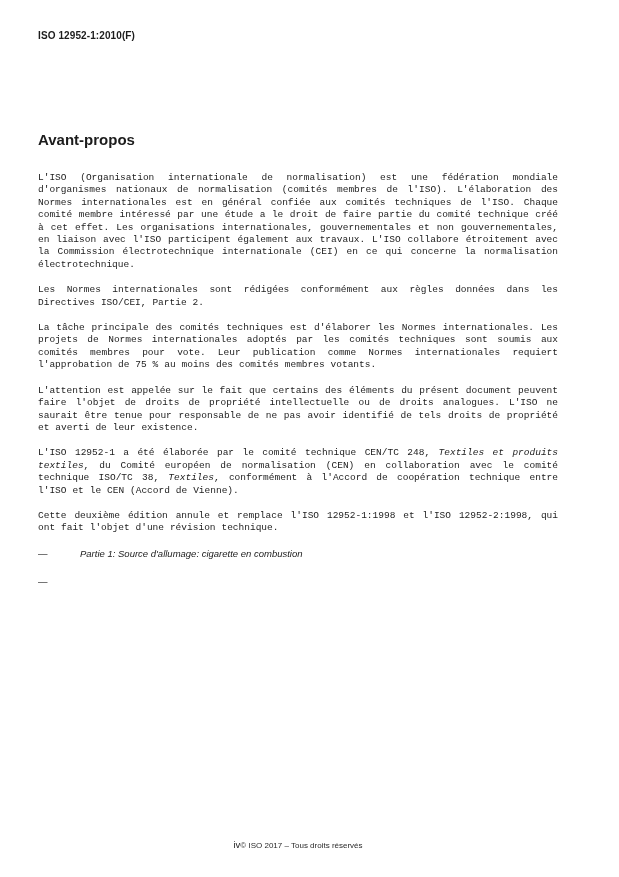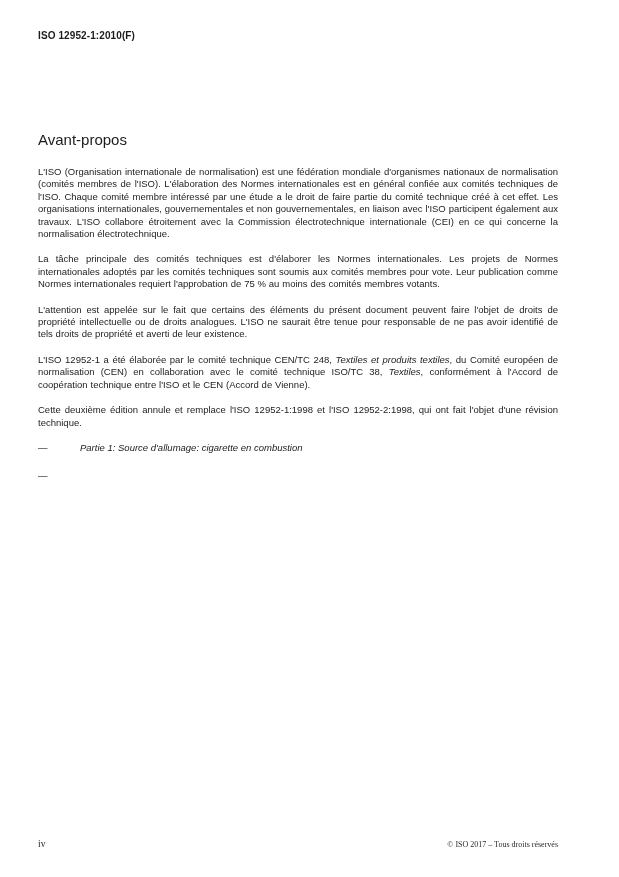--- a/index.html
+++ b/index.html
@@ -25,71 +25,72 @@
     width: 520px;
   }
   .running-header {
     margin-top: 30px;
     font-size: 10px;
     font-weight: bold;
     letter-spacing: 0.1px;
   }
   h1.section-title {
     margin-top: 90px;
-    margin-bottom: 17px;
+    margin-bottom: 23px;
     font-size: 15px;
-    font-weight: normal;
+    font-weight: bold;
     line-height: 18px;
   }
   p.body-para {
     font-size: 9.5px;
     line-height: 12.4px;
     text-align: justify;
     margin-bottom: 13px;
     word-spacing: 0.2px;
+    font-family: Liberation Mono, monospace;
   }
   p.body-para em, .list-text em { font-style: italic; }
   .dash-list { margin-top: 3px; }
   .list-item {
     display: flex;
     font-size: 9.5px;
     line-height: 12.4px;
     margin-bottom: 16px;
   }
   .list-item .marker {
     width: 22px;
     flex: 0 0 22px;
   }
   .list-item .list-text { font-style: italic; margin-left: 20px; }
   .page-footer {
     position: absolute;
     left: 38px;
     top: 839px;
     width: 520px;
     display: flex;
-    justify-content: space-between;
+    justify-content: center;
     align-items: baseline;
-    font-family: Liberation Serif, serif;
   }
   .page-number { font-size: 9.5px; }
   .copyright { font-size: 8px; color: #2a2a2a; }
 </style>
 </head>
 <body>
 
 <div class="page">
   <div class="content">
 
     <div class="running-header">
       <span>ISO 12952-1:2010(F)</span>
     </div>
 
     <h1 class="section-title">Avant-propos</h1>
 
     <p class="body-para"><span>L'ISO (Organisation internationale de normalisation) est une fédération mondiale d'organismes nationaux de normalisation (comités membres de l'ISO). L'élaboration des Normes internationales est en général confiée aux comités techniques de l'ISO. Chaque comité membre intéressé par une étude a le droit de faire partie du comité technique créé à cet effet. Les organisations internationales, gouvernementales et non gouvernementales, en liaison avec l'ISO participent également aux travaux. L'ISO collabore étroitement avec la Commission électrotechnique internationale (CEI) en ce qui concerne la normalisation électrotechnique.</span></p>
+    <p class="body-para"><span>Les Normes internationales sont rédigées conformément aux règles données dans les Directives ISO/CEI, Partie 2.</span></p>
     <p class="body-para"><span>La tâche principale des comités techniques est d'élaborer les Normes internationales. Les projets de Normes internationales adoptés par les comités techniques sont soumis aux comités membres pour vote. Leur publication comme Normes internationales requiert l'approbation de 75 % au moins des comités membres votants.</span></p>
     <p class="body-para"><span>L'attention est appelée sur le fait que certains des éléments du présent document peuvent faire l'objet de droits de propriété intellectuelle ou de droits analogues. L'ISO ne saurait être tenue pour responsable de ne pas avoir identifié de tels droits de propriété et averti de leur existence.</span></p>
     <p class="body-para"><span>L'ISO 12952-1 a été élaborée par le comité technique CEN/TC 248, </span><em>Textiles et produits textiles</em><span>, du Comité européen de normalisation (CEN) en collaboration avec le comité technique ISO/TC 38, </span><em>Textiles</em><span>, conformément à l'Accord de coopération technique entre l'ISO et le CEN (Accord de Vienne).</span></p>
     <p class="body-para"><span>Cette deuxième édition annule et remplace l'ISO 12952-1:1998 et l'ISO 12952-2:1998, qui ont fait l'objet d'une révision technique.</span></p>
 
     <div class="dash-list">
       <div class="list-item">
         <span class="marker">—</span>
         <span class="list-text"><em>Partie 1: Source d'allumage: cigarette en combustion</em></span>
       </div>

